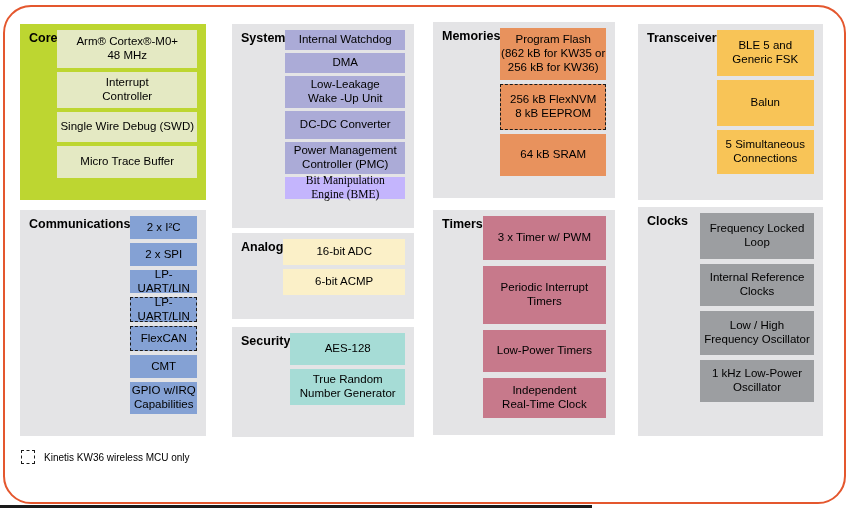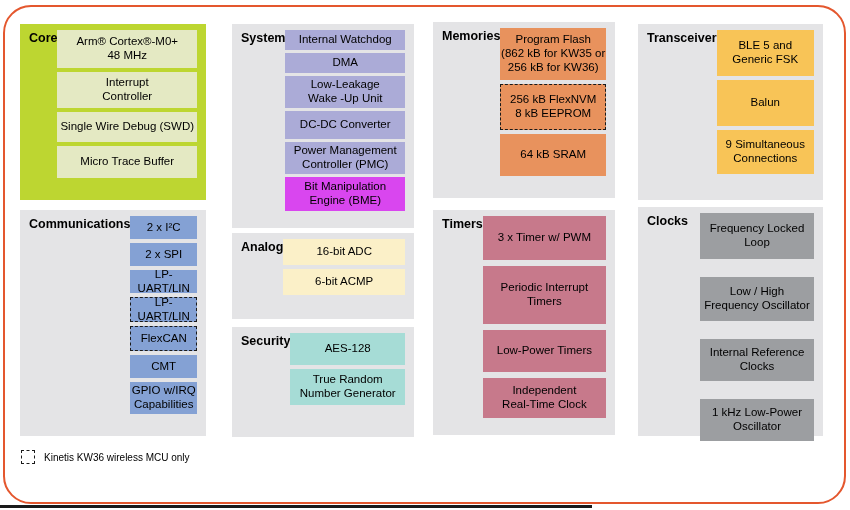--- a/index.html
+++ b/index.html
@@ -152,21 +152,21 @@
             <span>Low-Leakage</span>
             <span>Wake -Up Unit</span>
           </div>
           <div class="block" style="background: rgb(171, 171, 215); height: 28px;">
             <span>DC-DC Converter</span>
           </div>
           <div class="block" style="background: rgb(171, 171, 215); height: 32px;">
             <span>Power Management</span>
             <span>Controller (PMC)</span>
           </div>
-          <div class="block" style="background: #d946ef; height: 34px;">
+          <div class="block" style="background: #c4b5fd; height: 22px; font-family: Liberation Serif, serif;">
             <span>Bit Manipulation</span>
             <span>Engine (BME)</span>
           </div>
         </div>
       </div>
       <div class="panel" style="left: 232px; top: 233px; width: 182px; height: 86px; background: rgb(228, 228, 230);">
         <div class="panel-title">Analog</div>
         <div class="items" style="gap: 4px;">
           <div class="block" style="background: rgb(251, 240, 200); height: 26px;">
             <span>16-bit ADC</span>
@@ -228,37 +228,37 @@
         <div class="panel-title">Transceiver</div>
         <div class="items" style="gap: 4px;">
           <div class="block" style="background: rgb(248, 196, 87); height: 46px;">
             <span>BLE 5 and</span>
             <span>Generic FSK</span>
           </div>
           <div class="block" style="background: rgb(248, 196, 87); height: 46px;">
             <span>Balun</span>
           </div>
           <div class="block" style="background: rgb(248, 196, 87); height: 44px;">
-            <span>9 Simultaneous</span>
+            <span>5 Simultaneous</span>
             <span>Connections</span>
           </div>
         </div>
       </div>
       <div class="panel" style="left: 638px; top: 207px; width: 185px; height: 229px; background: rgb(228, 228, 230);">
         <div class="panel-title">Clocks</div>
-        <div class="items" style="gap: 18px; margin-left: 12px;">
+        <div class="items" style="gap: 5px; margin-left: 12px;">
           <div class="block" style="background: rgb(156, 158, 161); height: 46px;">
             <span>Frequency Locked Loop</span>
+          </div>
+          <div class="block" style="background: rgb(156, 158, 161); height: 42px;">
+            <span>Internal Reference Clocks</span>
           </div>
           <div class="block" style="background: rgb(156, 158, 161); height: 44px;">
             <span>Low / High</span>
             <span>Frequency Oscillator</span>
-          </div>
-          <div class="block" style="background: rgb(156, 158, 161); height: 42px;">
-            <span>Internal Reference Clocks</span>
           </div>
           <div class="block" style="background: rgb(156, 158, 161); height: 42px;">
             <span>1 kHz Low-Power Oscillator</span>
           </div>
         </div>
       </div>
     </div>
 
   <div class="legend">
     <span class="legend-swatch"></span>

